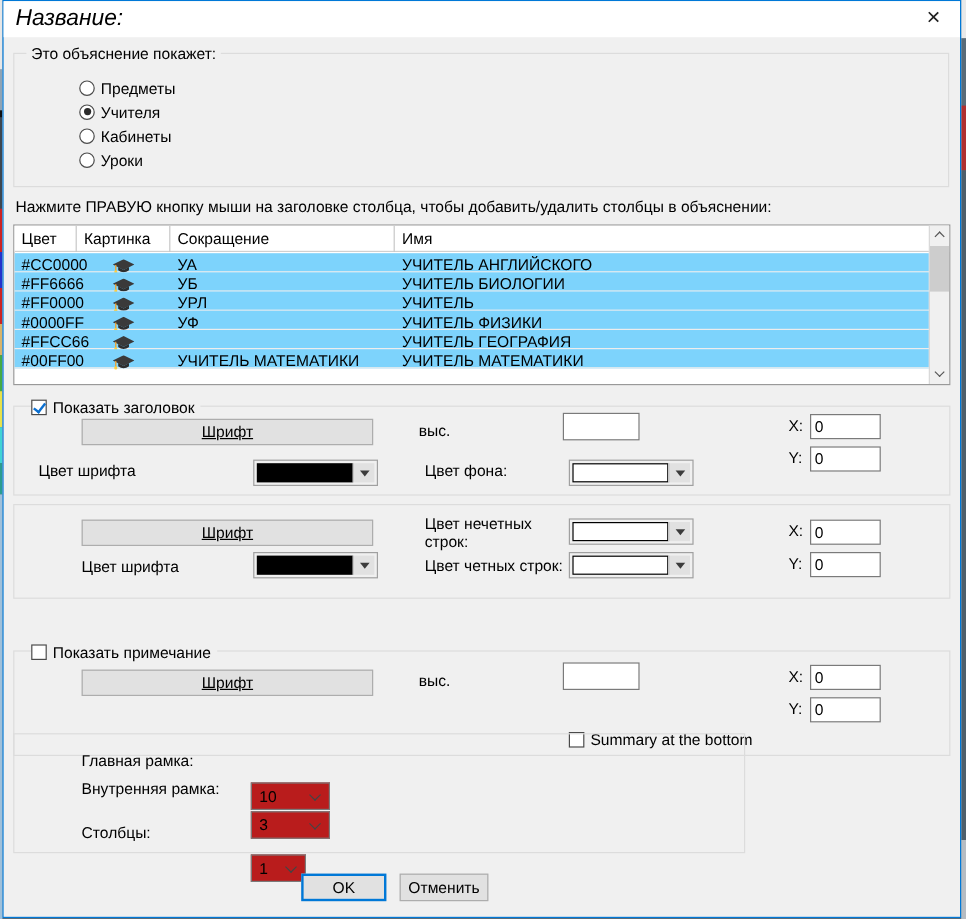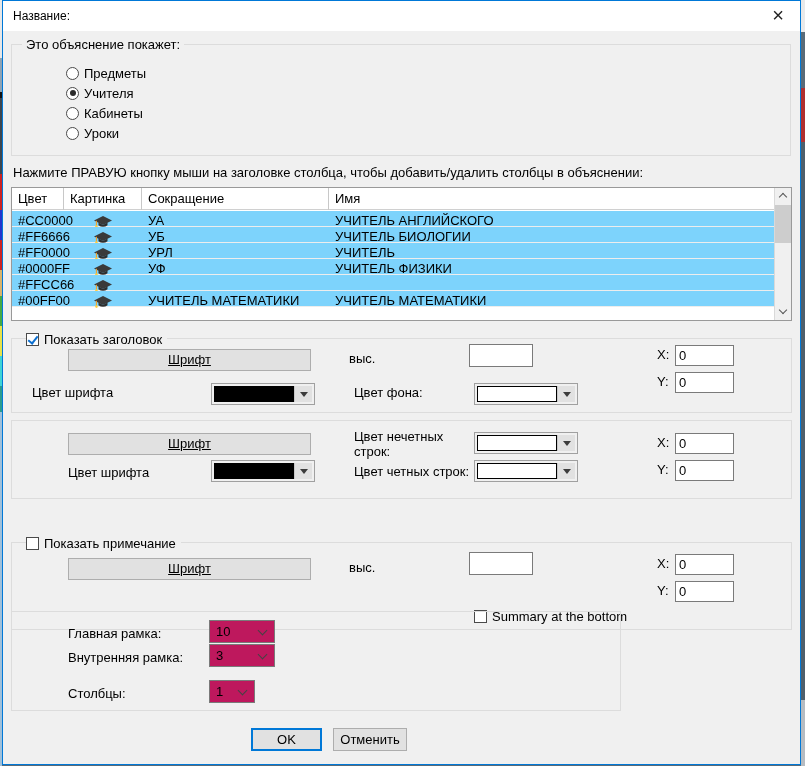--- a/index.html
+++ b/index.html
@@ -9,21 +9,21 @@
     background: #5a6b78; overflow: hidden;
     font-size: 13px; color: #000;
   }
   .edge-block { position: absolute; }
   
   .win {
     position: absolute; left: 2px; top: 0; width: 799px; height: 765px;
     border: 1px solid #0078d7; background: #f0f0f0;
   }
   .titlebar { position: absolute; left: 0; top: 0; width: 100%; height: 30px; background: #ffffff; }
-  .title-text { position: absolute; left: 10px; top: 0; line-height: 30px; font-size: 12px; }
+  .title-text { position: absolute; left: 10px; top: 0; line-height: 30px; font-size: 19px; font-style: italic; }
   .close-btn {
     position: absolute; right: 6px; top: 0; width: 32px; height: 30px;
     text-align: center; line-height: 28px; font-size: 20px; color: #222; cursor: pointer;
   }
   
   .groupbox { position: absolute; border: 1px solid #dcdcdc; }
   .grouplabel {
     position: absolute; top: -8px; left: 10px; background: #f0f0f0;
     padding: 0 4px; line-height: 15px; white-space: nowrap;
   }
@@ -97,22 +97,22 @@
   }
   .swatch { flex: 1; }
   .swatch.light { border: 1px solid #000; }
   .dd-btn { width: 18px; flex: none; background: #e1e1e1; border-left: 1px solid #c8c8c8; position: relative; }
   .dd-btn::after {
     content: ""; position: absolute; left: 5px; top: 6px;
     border-left: 4px solid transparent; border-right: 4px solid transparent; border-top: 5px solid #3c3c3c;
   }
   
   .combo {
-    position: absolute; height: 23px; background: #be185d; border: 1px solid #7a7a7a;
-    line-height: 21px; padding-left: 6px; cursor: pointer;
+    position: absolute; height: 23px; background: #b91c1c; border: 1px solid #7a7a7a;
+    line-height: 21px; padding-left: 6px; cursor: pointer; margin-top: 32px;
   }
   .combo .chev2 {
     position: absolute; right: 8px; top: 6px; width: 7px; height: 7px;
     border-right: 1.4px solid #444; border-bottom: 1.4px solid #444; transform: rotate(45deg);
   }
   
   .ok-btn { left: 248px; top: 727px; width: 71px; height: 23px; line-height: 19px; border: 2px solid #0078d7; }
   .cancel-btn { left: 330px; top: 727px; width: 74px; height: 23px; line-height: 21px; }
 </style>
 </head>
@@ -228,20 +228,21 @@
           </div>
           <div class="trow">
             <span class="tcell c-color">#FFCC66</span>
             <span class="tcell c-icon"><svg class="cap-svg" width="18" height="14" viewBox="0 0 18 14">
                 <path d="M9 0 L18 4.5 L9 9 L0 4.5 Z" fill="#3a3a3a"></path>
                 <path d="M4.5 6.6 v2.6 q4.5 3.2 9 0 V6.6 L9 9 Z" fill="#2e2e2e"></path>
                 <rect x="1.9" y="4.8" width="1.1" height="5.2" fill="#f0a330"></rect>
                 <circle cx="2.45" cy="10.6" r="1.3" fill="#ffcf40"></circle>
               </svg></span>
             <span class="tcell c-abbr"></span>
+            <span class="tcell c-name">УЧИТЕЛЬ ГЕОГРАФИЯ</span>
           </div>
           <div class="trow">
             <span class="tcell c-color">#00FF00</span>
             <span class="tcell c-icon"><svg class="cap-svg" width="18" height="14" viewBox="0 0 18 14">
                 <path d="M9 0 L18 4.5 L9 9 L0 4.5 Z" fill="#3a3a3a"></path>
                 <path d="M4.5 6.6 v2.6 q4.5 3.2 9 0 V6.6 L9 9 Z" fill="#2e2e2e"></path>
                 <rect x="1.9" y="4.8" width="1.1" height="5.2" fill="#f0a330"></rect>
                 <circle cx="2.45" cy="10.6" r="1.3" fill="#ffcf40"></circle>
               </svg></span>
             <span class="tcell c-abbr">УЧИТЕЛЬ МАТЕМАТИКИ</span>

